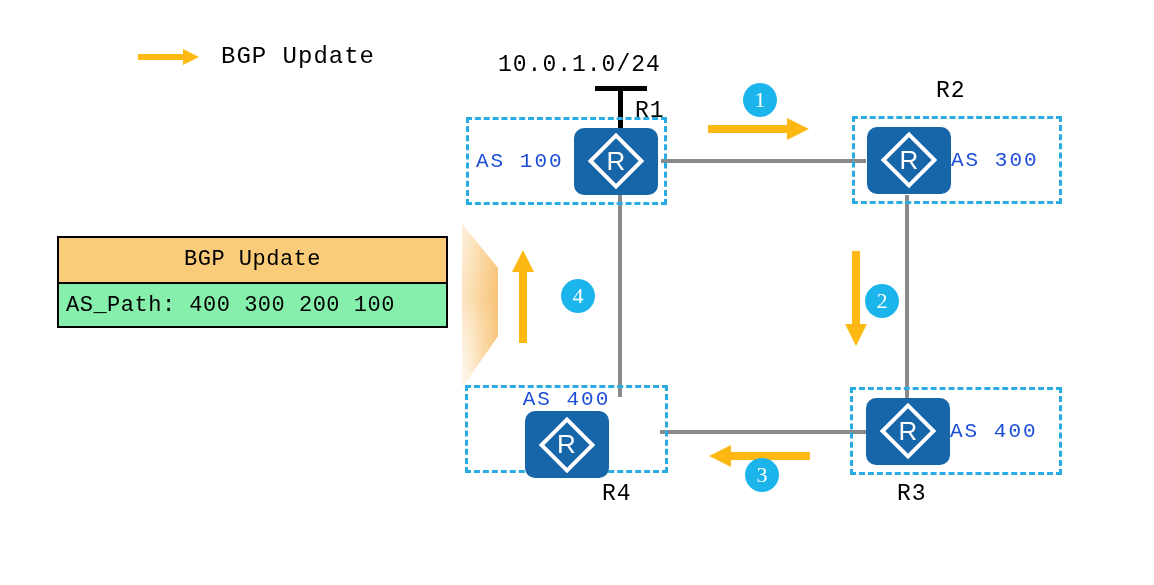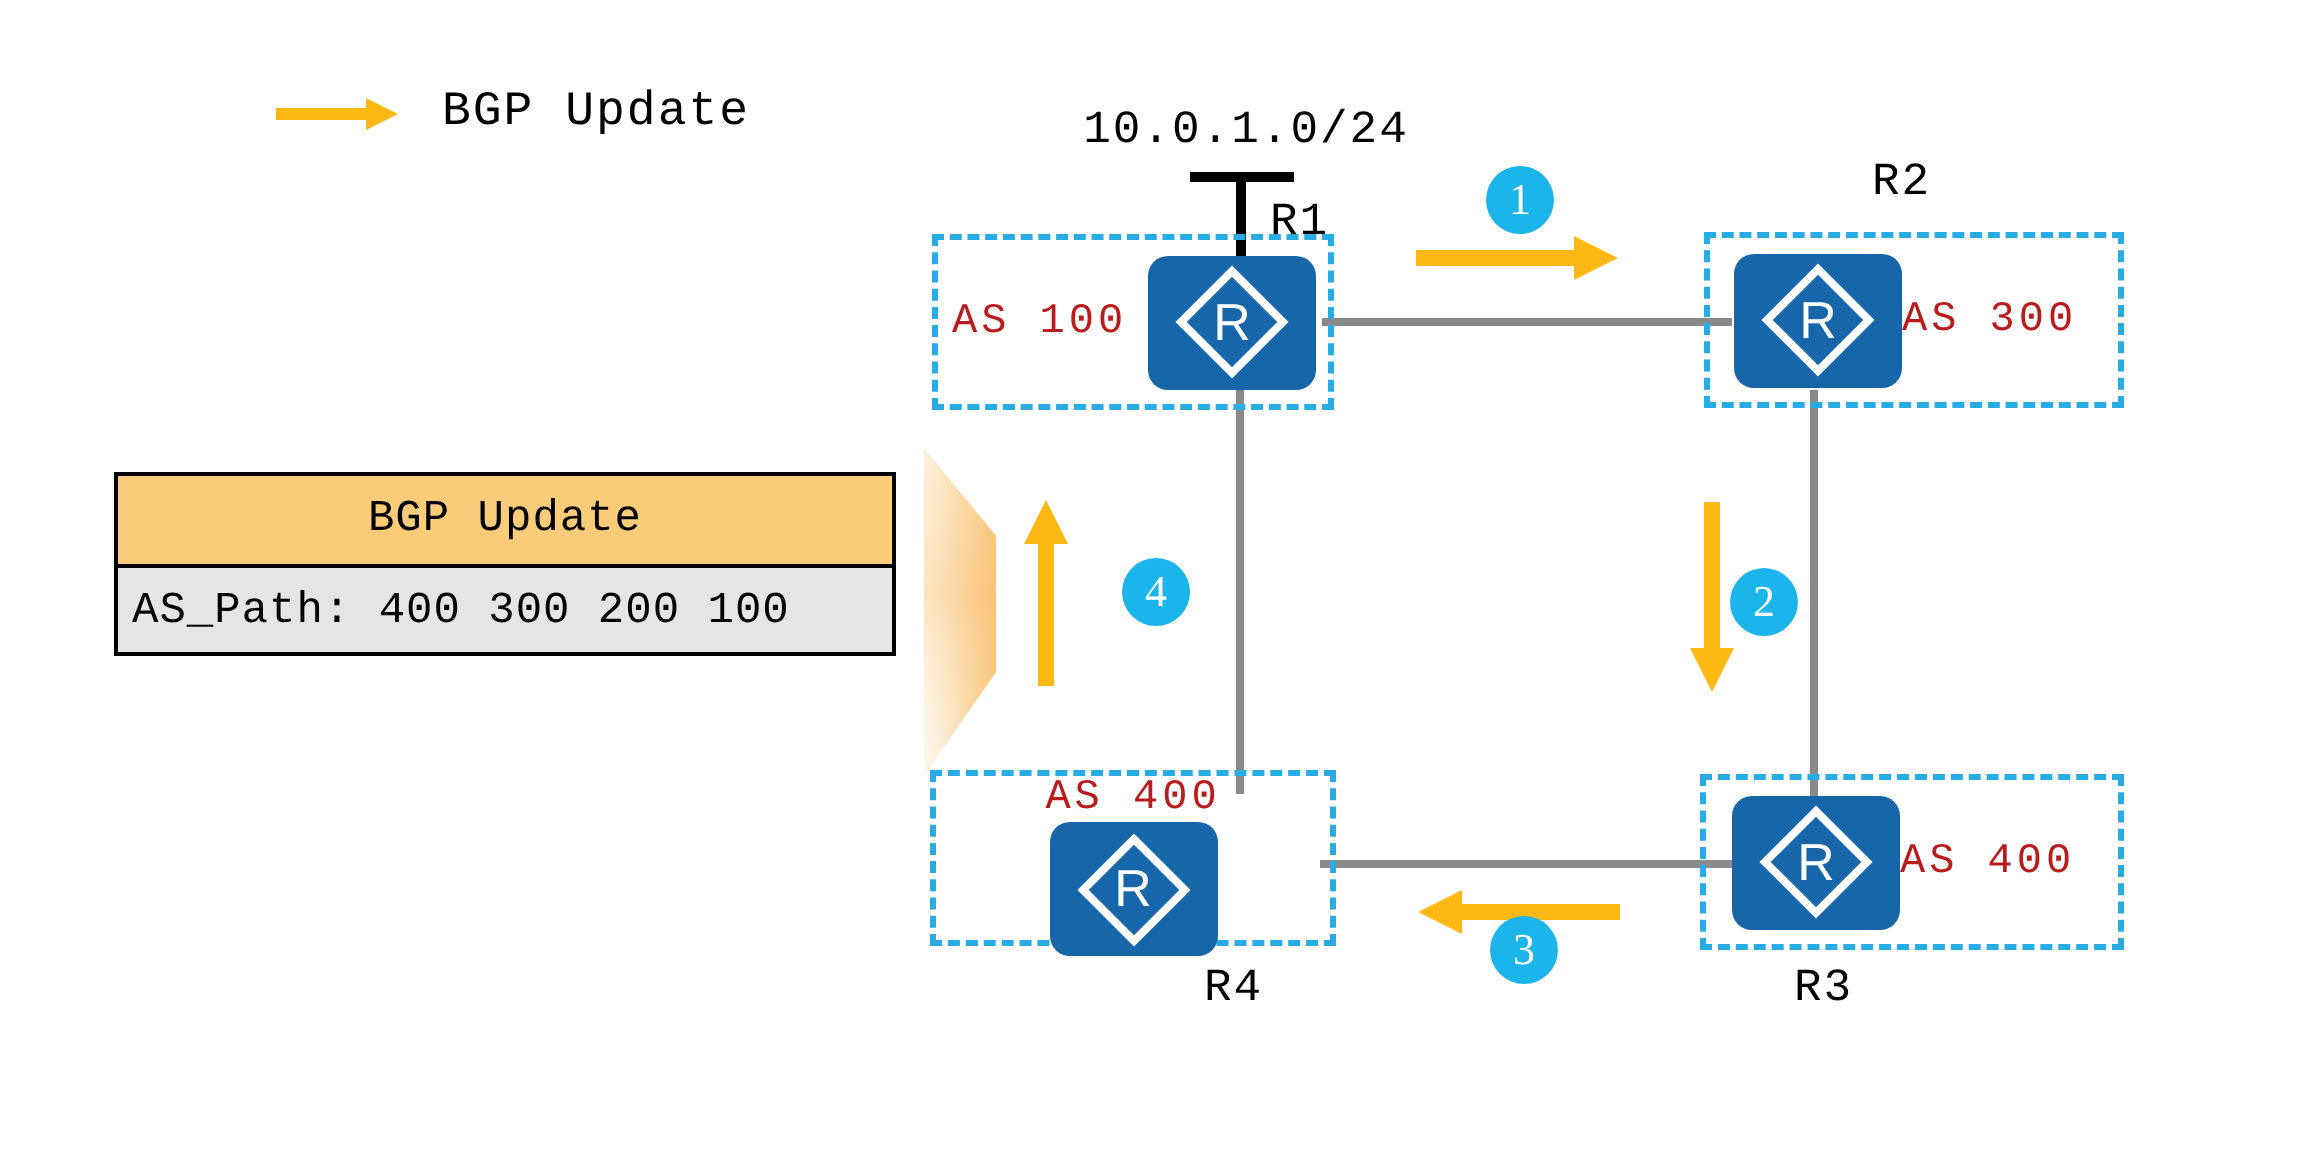--- a/index.html
+++ b/index.html
@@ -16,32 +16,32 @@
   .shaft-h{position:absolute;background:#FDB813;height:8px;}
   .shaft-v{position:absolute;background:#FDB813;width:8px;}
   .head{position:absolute;width:0;height:0;}
   .head-right{border-left:22px solid #FDB813;border-top:11px solid transparent;border-bottom:11px solid transparent;}
   .head-left{border-right:22px solid #FDB813;border-top:11px solid transparent;border-bottom:11px solid transparent;}
   .head-down{border-top:22px solid #FDB813;border-left:11px solid transparent;border-right:11px solid transparent;}
   .head-up{border-bottom:22px solid #FDB813;border-left:11px solid transparent;border-right:11px solid transparent;}
   .head-right-sm{border-left:16px solid #FDB813;border-top:8px solid transparent;border-bottom:8px solid transparent;}
 
   
-  .prefix-label{font-size:23px;text-align:center;letter-spacing:1px;}
+  .prefix-label{font-size:23px;text-align:left;letter-spacing:1px;}
   .stub{position:absolute;background:#000;}
 
   
   .link{position:absolute;background:#8A8A8A;}
 
   
   .as-box{
     position:absolute;border:3px dashed #29ACE3;box-sizing:border-box;
     display:flex;align-items:center;justify-content:space-between;
   }
-  .as-label{font-size:21px;color:#b91c1c;letter-spacing:2px;white-space:nowrap;}
+  .as-label{font-size:21px;color:#1d4ed8;letter-spacing:2px;white-space:nowrap;}
 
   
   .router{
     position:relative;width:84px;height:67px;background:#1766A9;border-radius:10px;
     flex:0 0 auto;display:flex;align-items:center;justify-content:center;
   }
   .diamond{
     box-sizing:border-box;width:40px;height:40px;border:4px solid #ffffff;
     transform:rotate(45deg);background:transparent;
   }
@@ -59,21 +59,21 @@
     font-family:"Liberation Serif","DejaVu Serif",serif;
   }
 
   
   .msg-table{
     position:absolute;left:57px;top:236px;width:391px;box-sizing:border-box;
     border:2px solid #000;font-size:22px;letter-spacing:0.5px;background:#fff;
   }
   .msg-row{height:44px;line-height:44px;box-sizing:border-box;white-space:nowrap;overflow:hidden;}
   .msg-header{background:#FACC79;text-align:center;}
-  .msg-aspath{background:#e5e5e5;border-top:2px solid #000;padding-left:7px;}
+  .msg-aspath{background:#86efac;border-top:2px solid #000;padding-left:7px;}
   .msg-nlri{background:#ffffff;border-top:2px solid #000;padding-left:7px;}
 </style>
 </head>
 <body>
 
 <div class="stage">
 
   <div class="abs" style="left:138px;top:48px;width:64px;height:18px;">
     <div class="shaft-h" style="left:0;top:6px;width:46px;height:6px;"></div>
     <div class="head head-right-sm" style="left:45px;top:1px;"></div>

